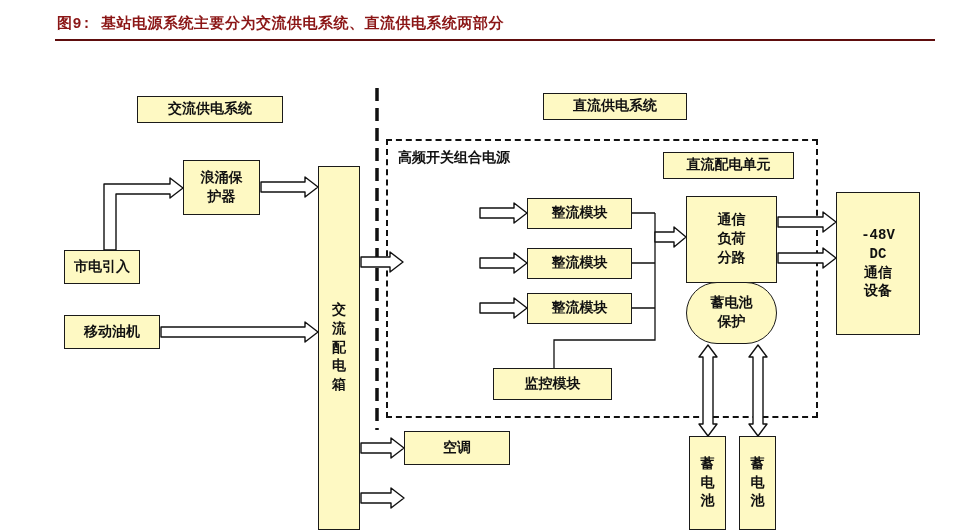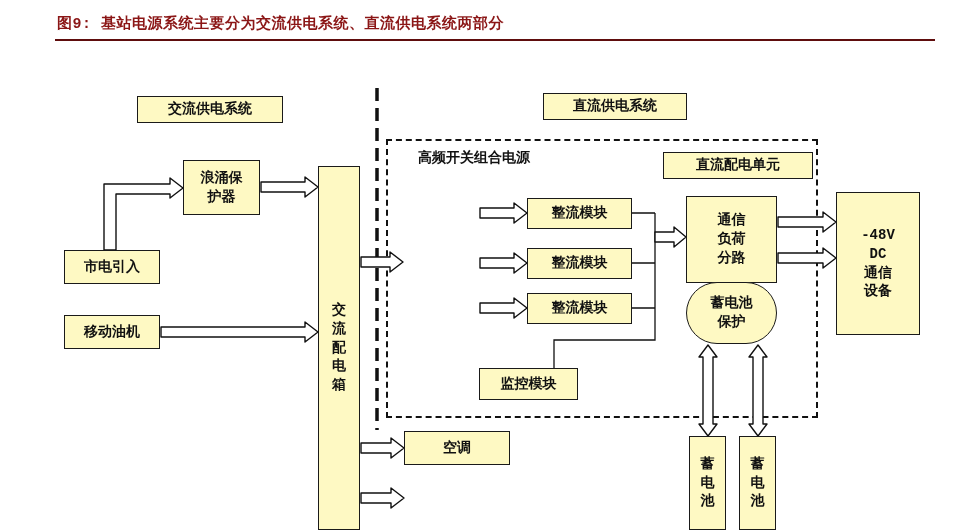--- a/index.html
+++ b/index.html
@@ -44,37 +44,37 @@
     <path class="arrow" d="M778 217 L823 217 L823 212 L836 222 L823 232 L823 227 L778 227 Z"></path>
     <path class="arrow" d="M778 253 L823 253 L823 248 L836 258 L823 268 L823 263 L778 263 Z"></path>
     <path class="arrow" d="M708 345 L717 357 L713 357 L713 424 L717 424 L708 436 L699 424 L703 424 L703 357 L699 357 Z"></path>
     <path class="arrow" d="M758 345 L767 357 L763 357 L763 424 L767 424 L758 436 L749 424 L753 424 L753 357 L749 357 Z"></path>
     <path class="arrow" d="M361 443 L391 443 L391 438 L404 448 L391 458 L391 453 L361 453 Z"></path>
     <path class="arrow" d="M361 493 L391 493 L391 488 L404 498 L391 508 L391 503 L361 503 Z"></path>
   </svg>
 
   <div class="node" style="left:137px; top:96px; width:146px; height:27px;">交流供电系统</div>
   <div class="node" style="left:543px; top:93px; width:144px; height:27px;">直流供电系统</div>
-  <div class="plain" style="left:398px; top:149px;margin-left:20px;">高频开关组合电源</div>
+  <div class="plain" style="left:398px; top:149px;">高频开关组合电源</div>
 
   <div class="node" style="left:183px; top:160px; width:77px; height:55px;">浪涌保
 护器</div>
-  <div class="node" style="left:64px; top:250px; width:96px; height:34px;">市电引入</div>
+  <div class="node" style="left:64px; top:250px; width:76px; height:34px;">市电引入</div>
   <div class="node" style="left:64px; top:315px; width:96px; height:34px;">移动油机</div>
   <div class="node" style="left:318px; top:166px; width:42px; height:364px;">交
 流
 配
 电
 箱</div>
 
-  <div class="node" style="left:663px; top:152px; width:150px; height:27px;">直流配电单元</div>
+  <div class="node" style="left:663px; top:152px; width:131px; height:27px;">直流配电单元</div>
   <div class="node" style="left:527px; top:198px; width:105px; height:31px;">整流模块</div>
   <div class="node" style="left:527px; top:248px; width:105px; height:31px;">整流模块</div>
   <div class="node" style="left:527px; top:293px; width:105px; height:31px;">整流模块</div>
-  <div class="node" style="left:479px; top:368px; width:99px; height:32px;">监控模块</div>
+  <div class="node" style="left:493px; top:368px; width:119px; height:32px;">监控模块</div>
   <div class="node" style="left:686px; top:196px; width:91px; height:87px;">通信
 负荷
 分路</div>
   <div class="node" style="left:686px; top:282px; width:91px; height:62px;border-radius:31px;">蓄电池
 保护</div>
 
   <div class="node" style="left:836px; top:192px; width:84px; height:143px;">-48V
 DC
 通信
 设备</div>

